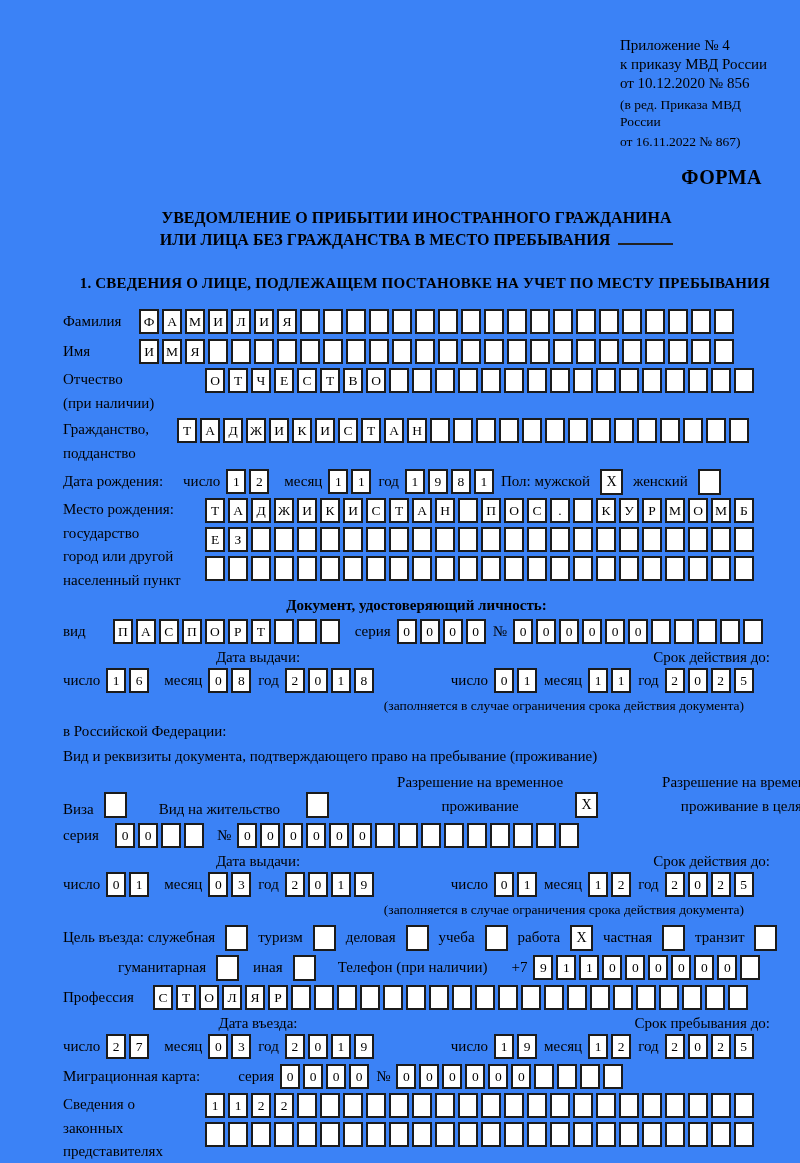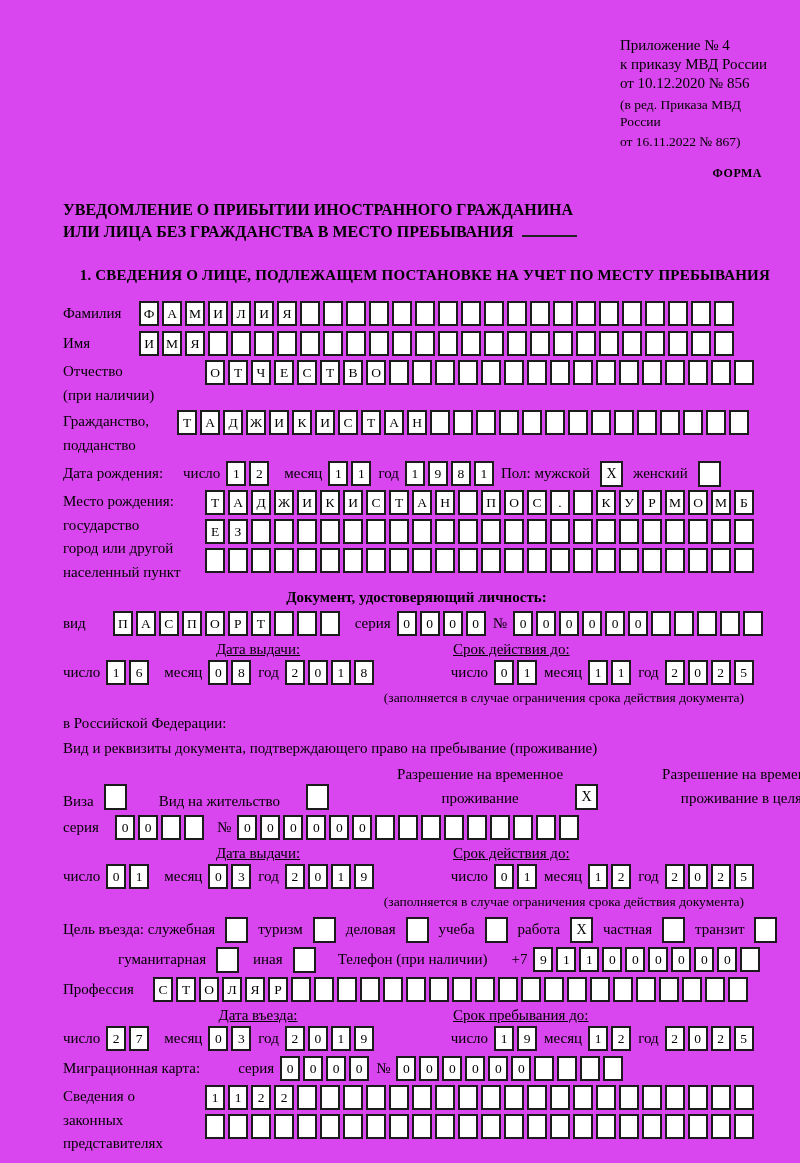--- a/index.html
+++ b/index.html
@@ -1,27 +1,27 @@
 <!DOCTYPE html>
 <html><head>
 <meta charset="utf-8">
 <style>
   html,body{margin:0;padding:0;background:#fff;}
   .page{
     width:800px;height:1163px;box-sizing:border-box;
     padding:36px 30px 16px 63px;
     font-family:"Liberation Serif","DejaVu Serif",serif;
-    color:#000;font-size:15px;position:relative;overflow:hidden;background:#d946ef;
+    color:#000;font-size:15px;position:relative;overflow:hidden;background:#3b82f6;
   }
   
   .hdr{margin-left:557px;line-height:19px;font-size:15px;}
   .hdr .sub{font-size:13.5px;line-height:17px;margin-top:3px;}
-  .forma{font-weight:bold;font-size:12px;text-align:right;padding-right:8px;margin-top:16px;letter-spacing:.5px;}
+  .forma{font-weight:bold;font-size:20px;text-align:right;padding-right:8px;margin-top:16px;letter-spacing:.5px;}
   
-  .title{font-weight:bold;font-size:16px;line-height:22px;margin-top:18px;}
+  .title{font-weight:bold;font-size:16px;text-align:center;line-height:22px;margin-top:18px;}
   .blank-line{display:inline-block;width:55px;border-bottom:2px solid #222;height:14px;margin-left:8px;}
   .sec1{font-weight:bold;font-size:15px;margin-top:24px;letter-spacing:.2px;text-align:right;}
   
   .form{margin-top:16px;}
   .line{display:flex;align-items:center;margin-bottom:3px;min-height:27px;}
   .line.top{align-items:flex-end;margin-bottom:4px;}
   .lbl{margin-right:6px;white-space:nowrap;}
   .cells{display:inline-flex;margin-right:4px;}
   .cell{
     width:16px;height:21px;border:2px solid #1b1b1b;margin-right:3px;flex:0 0 auto;
@@ -34,23 +34,23 @@
     font-size:14px;margin:0 10px 0 4px;background:#fff;
   }
   .sp{flex:0 0 auto;}
   .mlbl{text-align:center;line-height:24px;white-space:nowrap;margin-left:44px;}
   .block{display:flex;margin-bottom:3px;}
   .blabels{flex:0 0 auto;}
   .blabels div{line-height:23.5px;white-space:nowrap;}
   .brows{flex:1;}
   .brow{display:flex;margin-bottom:4px;}
   .center-bold{font-weight:bold;text-align:center;font-size:15px;line-height:20px;margin:2px 0 3px 0;}
-  .split{display:flex;line-height:18px;margin:2px 0 1px 0;text-decoration:underline;}
+  .split{display:flex;line-height:18px;margin:2px 0 1px 0;}
   .sleft{width:390px;text-align:center;flex:0 0 auto;}
-  .sright{flex:1;text-align:left;}
+  .sright{flex:1;text-align:right;}
   .note-right{font-size:13.5px;text-align:right;padding-right:26px;line-height:18px;margin-bottom:5px;}
   .plain{line-height:23px;margin-bottom:2px;}
 </style>
 </head>
 <body>
 
 <div class="page">
 
   <div class="hdr">
     <div>Приложение № 4</div>

